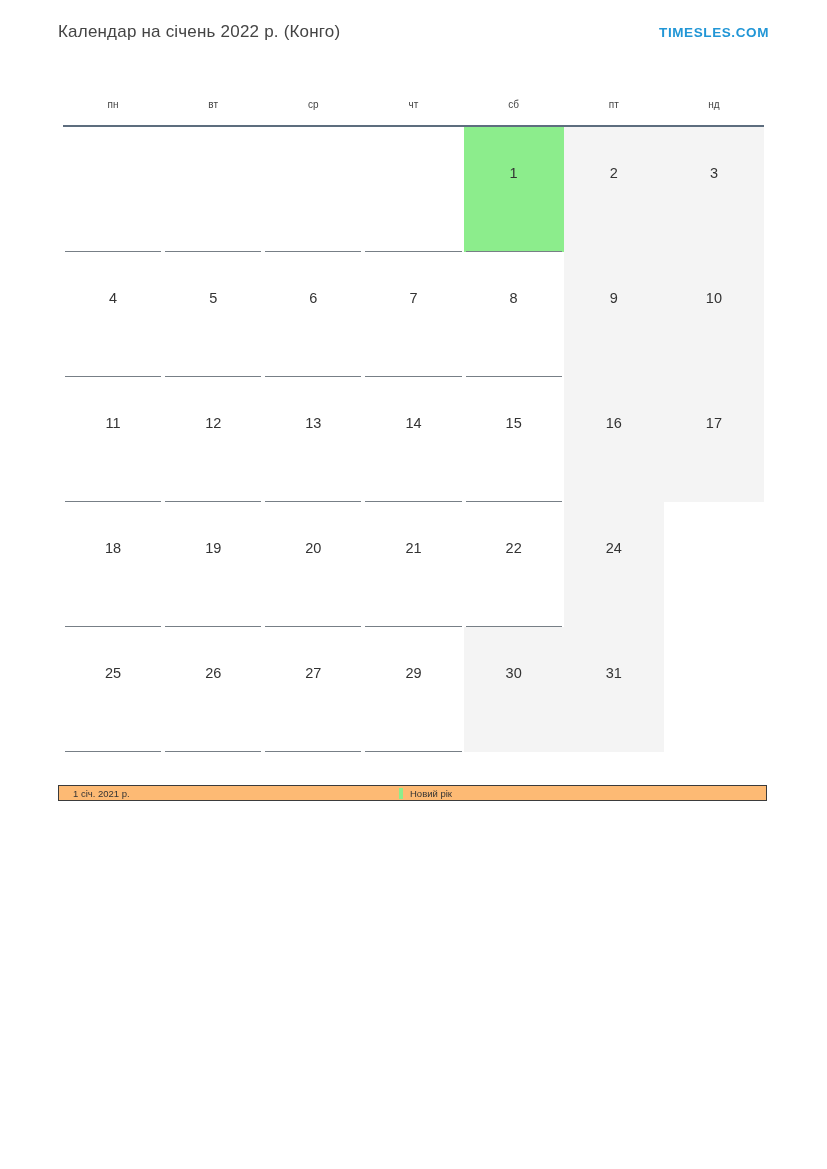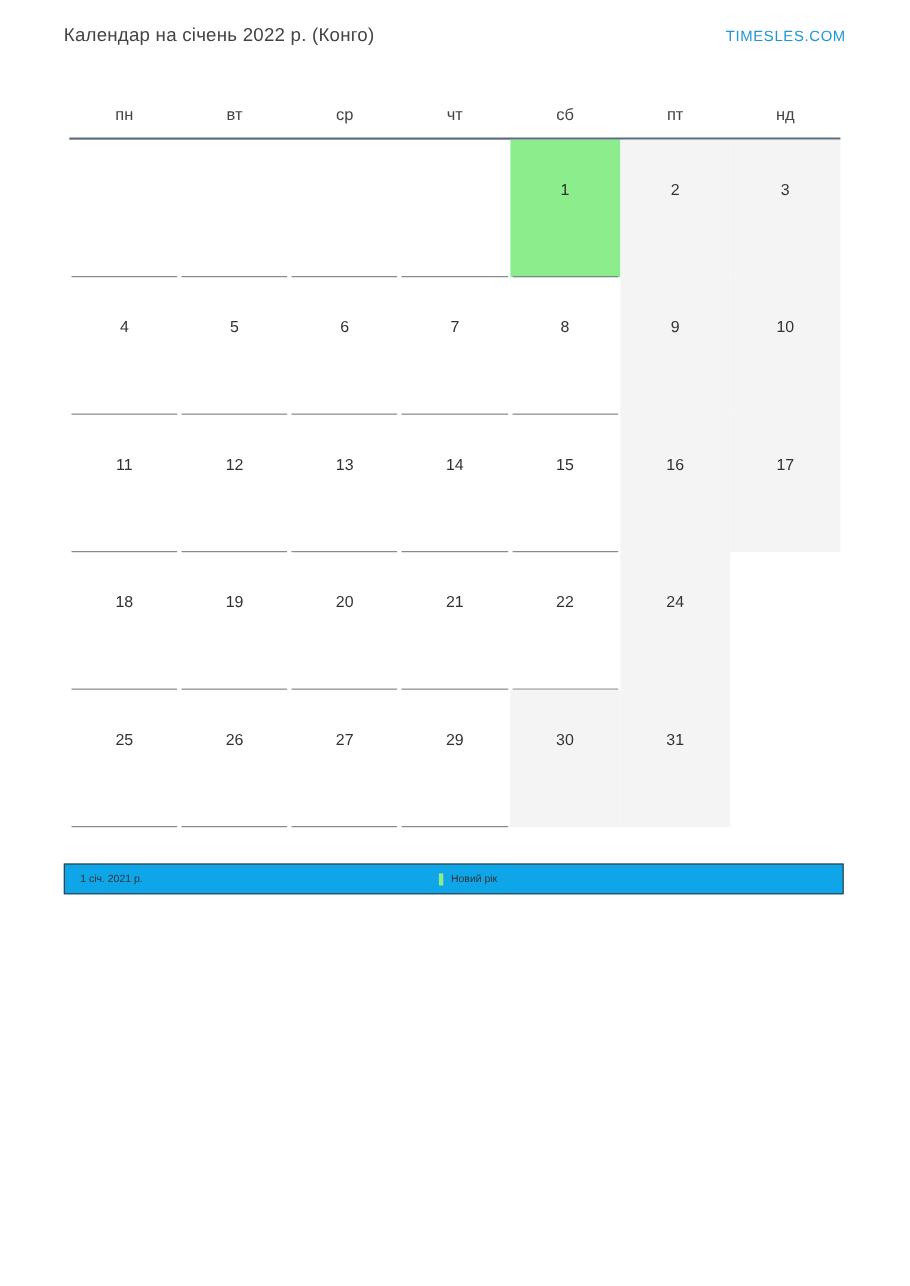--- a/index.html
+++ b/index.html
@@ -37,39 +37,39 @@
   .title {
     font-size: 17px;
     color: #444444;
     letter-spacing: 0.2px;
     white-space: nowrap;
   }
   .brand {
     font-size: 13.5px;
     color: #2196d6;
     letter-spacing: 0.6px;
-    font-weight: 400;
+    font-weight: 700;
     white-space: nowrap;
   }
 
   
   .calendar {
     position: absolute;
     top: 85px;
     left: 63px;
     width: 701px;
   }
   .weekdays {
     display: grid;
     grid-template-columns: repeat(7, 1fr);
     height: 40px;
   }
   .weekday {
     text-align: center;
-    font-size: 15px;
+    font-size: 10px;
     color: #444444;
     line-height: 40px;
   }
   .topline {
     height: 2px;
     background: #5d6d7e;
     width: 100%;
   }
 
   .weeks {
@@ -121,24 +121,24 @@
   .cell.empty .underline {
     background: #777f86;
   }
 
   
   .legend {
     position: absolute;
     top: 785px;
     left: 58px;
     width: 709px;
-    height: 28px;
+    height: 16px;
     box-sizing: border-box;
     border: 1px solid #3b3b3b;
-    background: #0ea5e9;
+    background: #fdba74;
     display: flex;
     align-items: center;
   }
   .legend-date {
     font-size: 9.5px;
     color: #333333;
     padding-left: 14px;
     width: 340px;
     box-sizing: border-box;
     white-space: nowrap;

